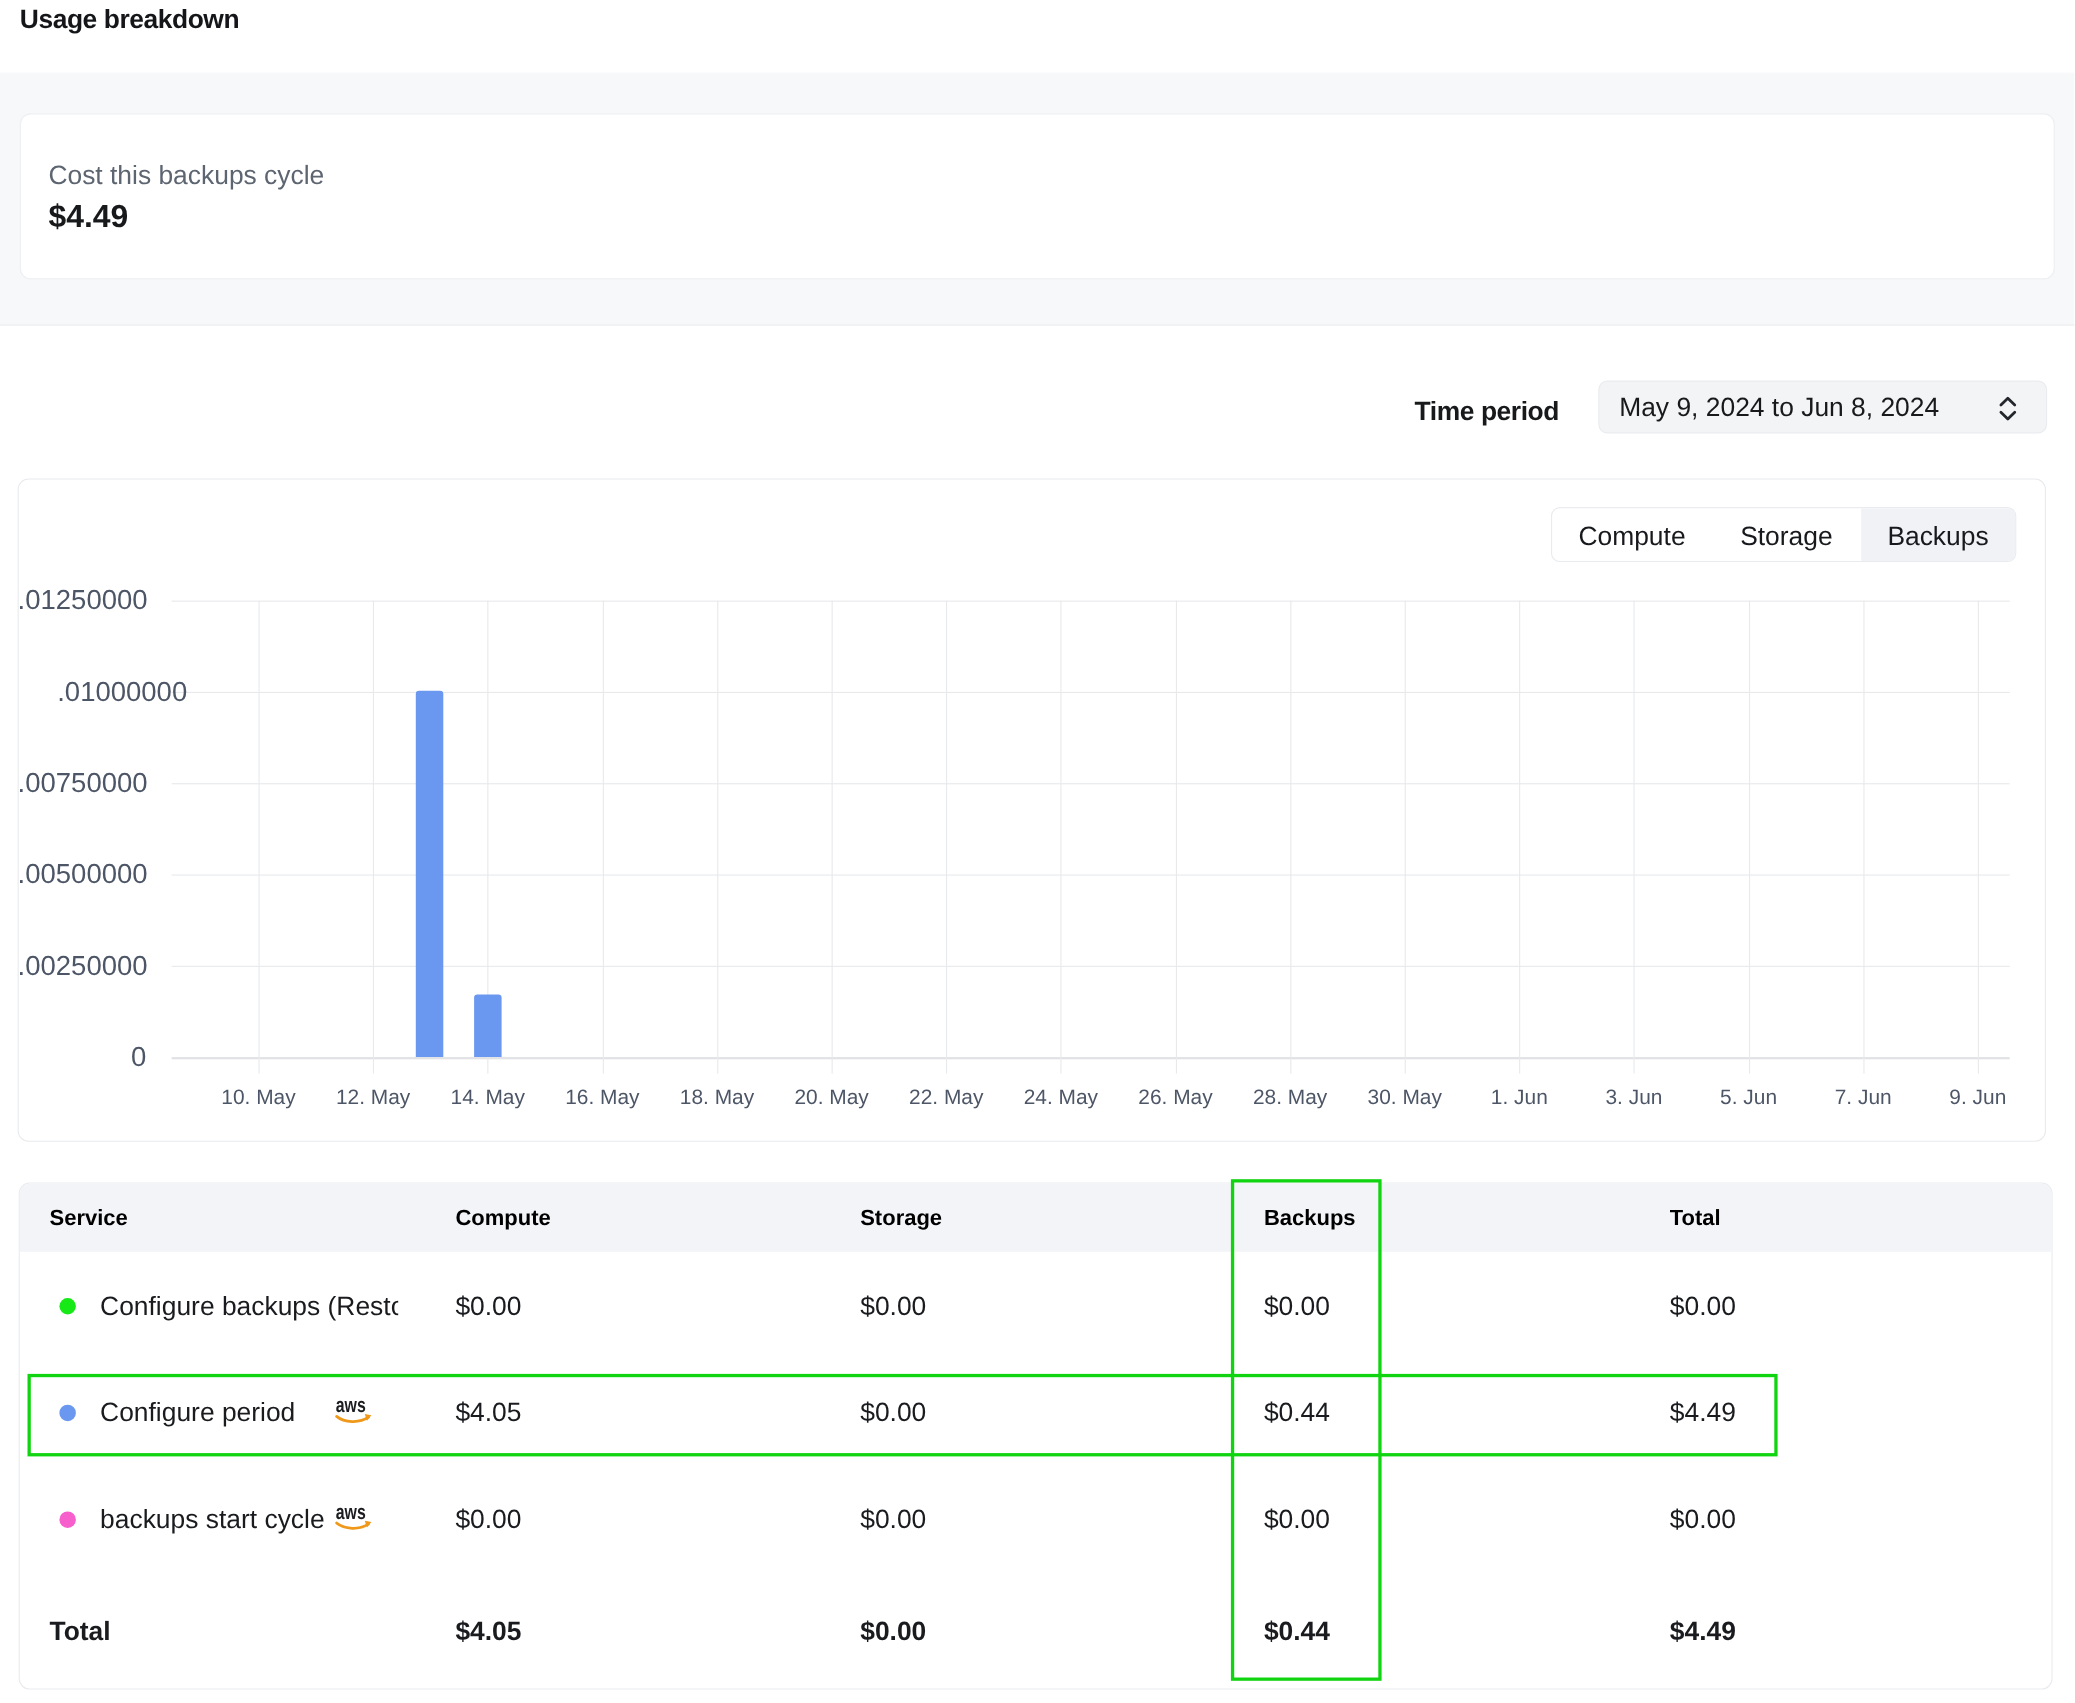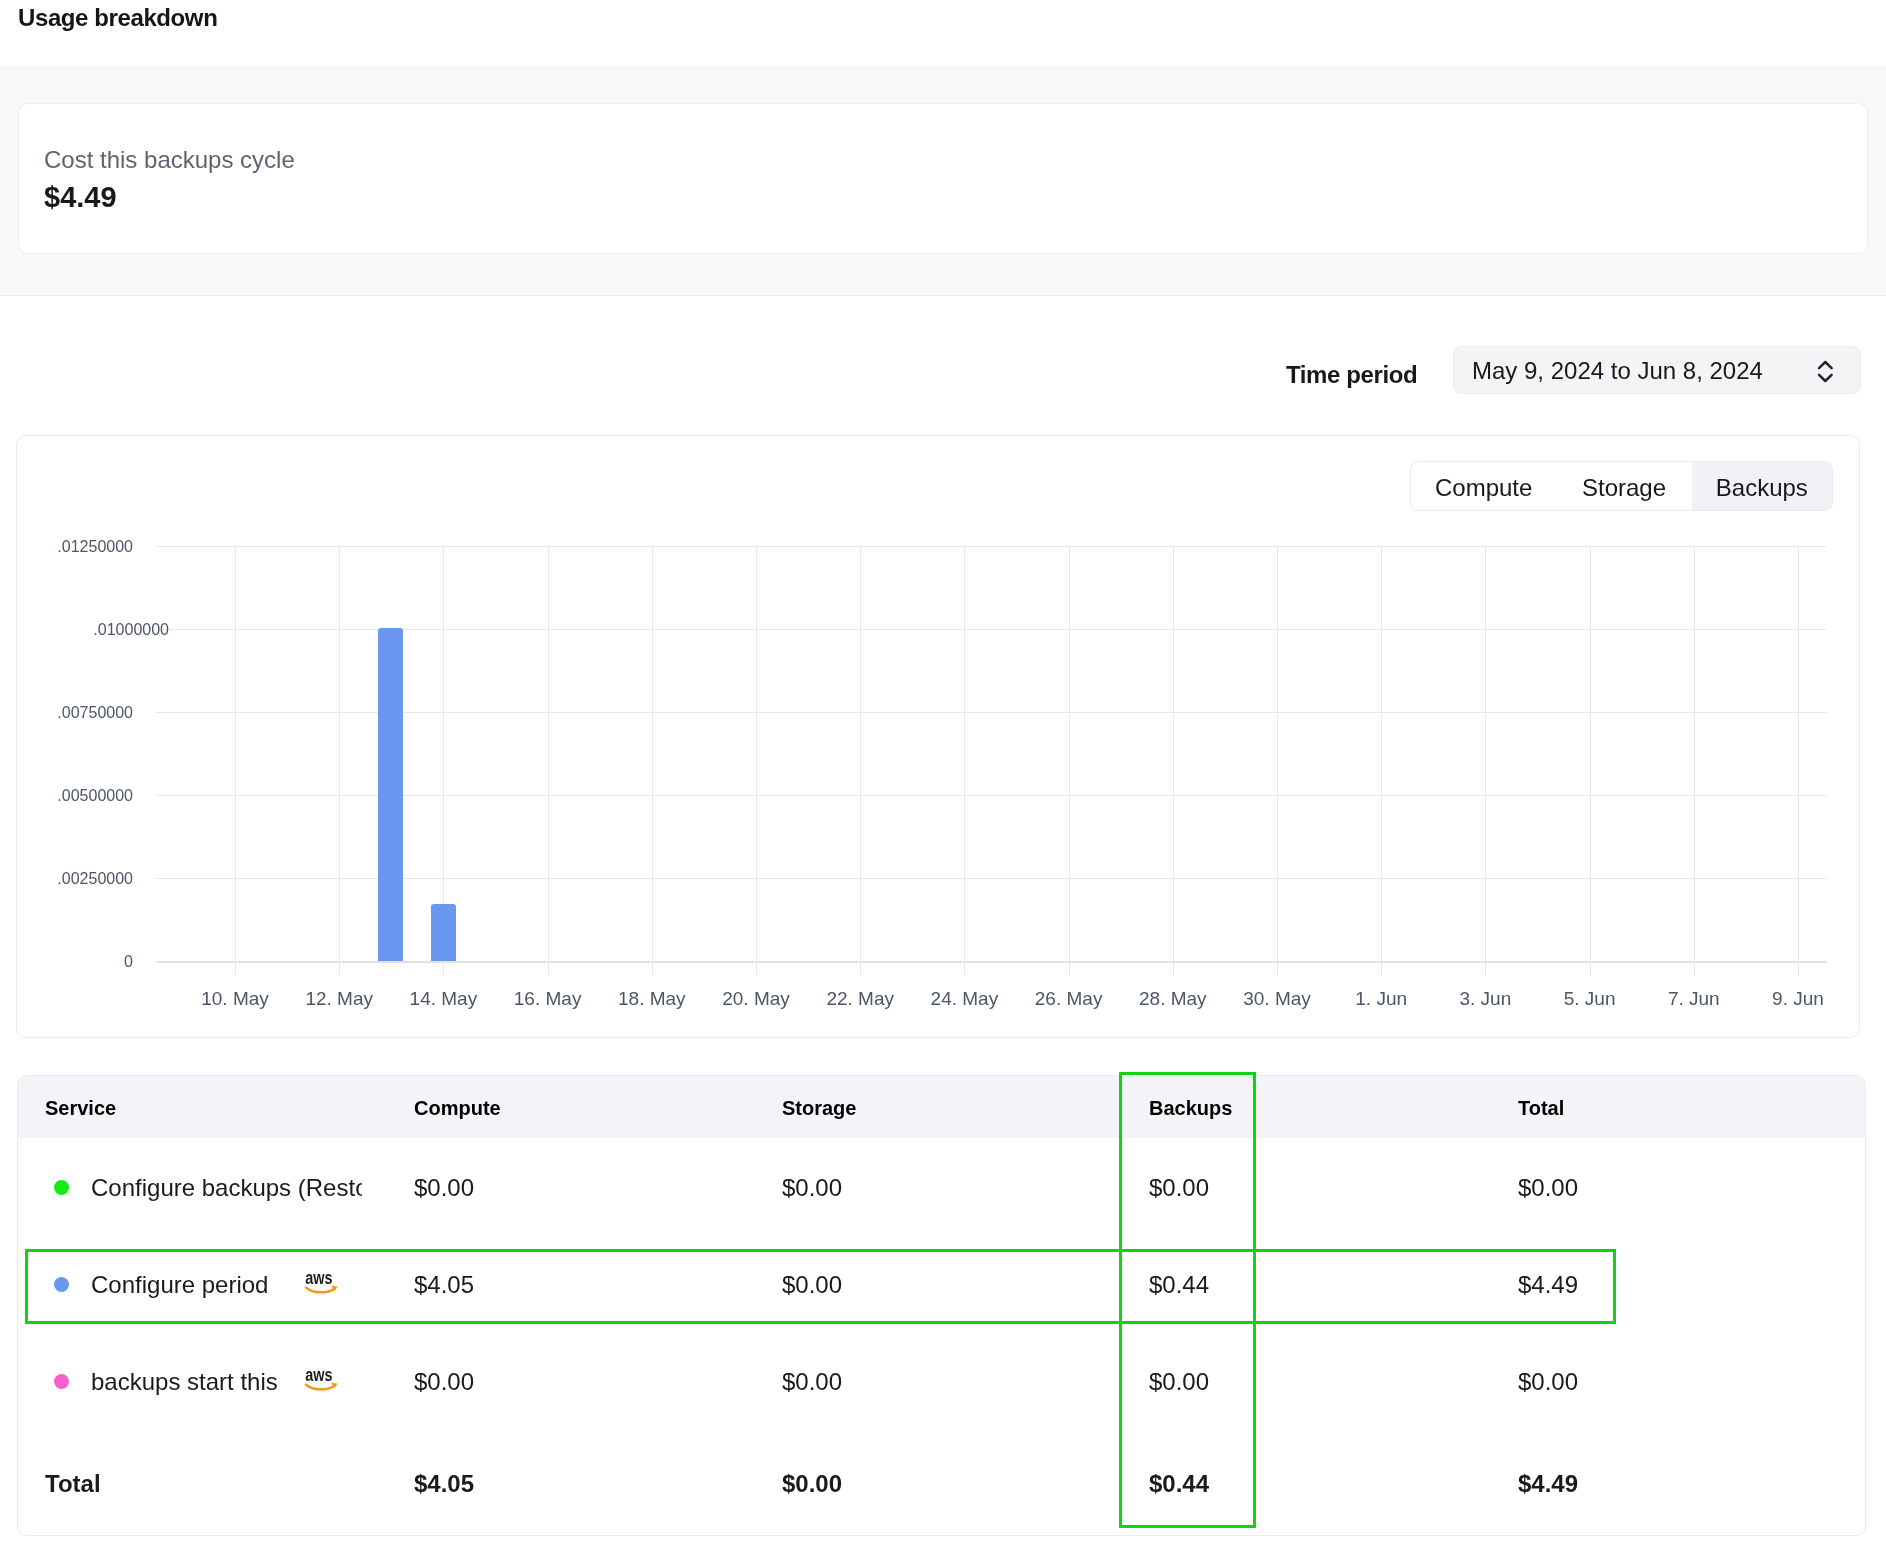--- a/index.html
+++ b/index.html
@@ -14,21 +14,21 @@
   .select{left:1453px;top:346px;width:408px;height:48px;background:#f3f4f6;border:1px solid #e9ebee;border-radius:8px;box-sizing:border-box;}
   .seltext{left:1472px;top:347px;font-size:24px;color:#17191b;line-height:48px;}
   .chartcard{left:16px;top:435px;width:1844px;height:603px;background:#fff;border:1px solid #e8eaed;border-radius:10px;box-sizing:border-box;}
   .tabs{left:1410px;top:461px;width:423px;height:50px;border:1px solid #e9ebee;border-radius:8px;box-sizing:border-box;display:flex;overflow:hidden;background:#fff;}
   .tab{font-size:24px;color:#17191d;text-align:center;line-height:48px;padding-top:2px;}
   .tab.c{width:146px;}
   .tab.s{width:136px;}
   .tab.b{width:141px;background:#f0f2f6;}
   .gl-h{position:absolute;height:1px;background:#e8e9eb;}
   .gl-v{position:absolute;width:1px;background:#e8e9eb;}
-  .ylab{position:absolute;font-size:16px;color:#4d5666;text-align:right;width:117px;line-height:19px;}
+  .ylab{position:absolute;font-size:25px;color:#4d5666;text-align:right;width:117px;line-height:19px;}
   .xlab{position:absolute;font-size:19px;color:#4d5666;text-align:center;width:104px;line-height:19px;}
   .bar{position:absolute;width:25px;background:#6a97ef;border-radius:3px 3px 0 0;}
   .table{left:17px;top:1075px;width:1849px;height:461px;background:#fff;border:1px solid #e9ebee;border-radius:10px;box-sizing:border-box;overflow:hidden;}
   .thead{position:absolute;left:0;top:0;width:100%;height:62px;background:#f2f4f8;}
   .th{position:absolute;font-size:20px;font-weight:700;color:#000000;line-height:62px;top:1px;}
   .row{position:absolute;left:0;width:100%;height:97px;}
   .cell{position:absolute;font-size:24px;color:#191b1e;line-height:97px;top:0;}
   .dot{position:absolute;width:15px;height:15px;border-radius:50%;left:36px;top:41px;}
   .bold{font-weight:700;}
   .green-col{left:1119px;top:1072px;width:137px;height:456px;border:3px solid #11d411;box-sizing:border-box;}
@@ -127,21 +127,21 @@
       <path d="M2 15.6 C 9 21.6, 23 22, 31 16.4" stroke="#f0981a" stroke-width="2.5" fill="none" stroke-linecap="round"></path>
       <path d="M27.6 13.5 L33.6 14.7 L29.6 19.6 Z" fill="#f0981a"></path>
     </svg>
     <div class="cell" style="left:396px;">$4.05</div>
     <div class="cell" style="left:764px;">$0.00</div>
     <div class="cell" style="left:1131px;">$0.44</div>
     <div class="cell" style="left:1500px;">$4.49</div>
   </div>
   <div class="row" style="top:257px;">
     <div class="dot" style="background:#f75fcd;"></div>
-    <div class="cell" style="left:73px;">backups start this</div>
+    <div class="cell" style="left:73px;">backups start cycle</div>
     <svg class="aws" style="position:absolute;left:286px;top:36px;" width="36" height="26" viewBox="0 0 36 26">
       <text x="0" y="0" font-size="19" font-weight="bold" fill="#1b1d20" transform="translate(1.2,11.8) scale(0.76,1)">aws</text>
       <path d="M2 15.6 C 9 21.6, 23 22, 31 16.4" stroke="#f0981a" stroke-width="2.5" fill="none" stroke-linecap="round"></path>
       <path d="M27.6 13.5 L33.6 14.7 L29.6 19.6 Z" fill="#f0981a"></path>
     </svg>
     <div class="cell" style="left:396px;">$0.00</div>
     <div class="cell" style="left:764px;">$0.00</div>
     <div class="cell" style="left:1131px;">$0.00</div>
     <div class="cell" style="left:1500px;">$0.00</div>
   </div>

